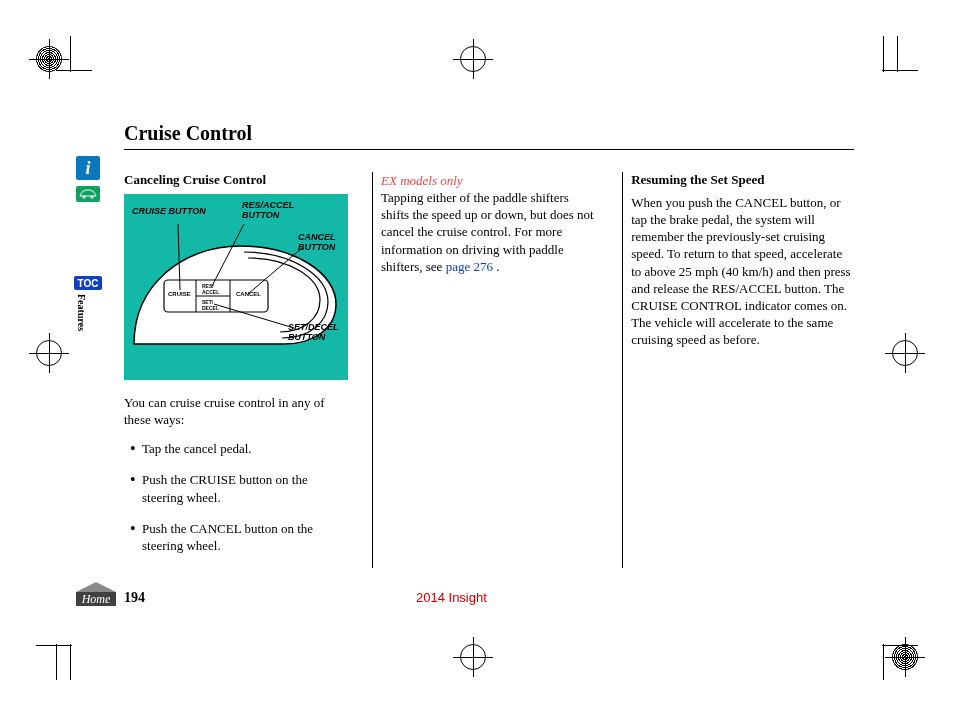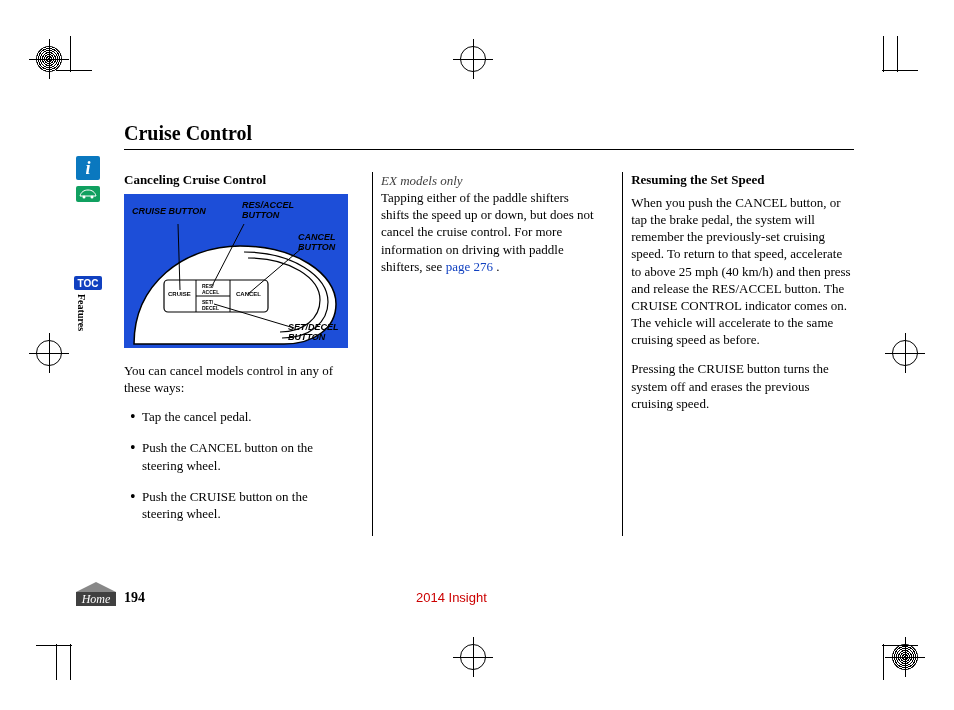--- a/index.html
+++ b/index.html
@@ -45,30 +45,30 @@
     padding-bottom: 4px;
     margin-bottom: 22px;
   }
   .cols { display: flex; gap: 16px; }
   .col { width: 240px; padding: 0 8px; }
   .col + .col { border-left: 1px solid #000; }
   .col1 { padding-left: 0; width: 240px; }
   .col2 { width: 246px; }
   .col3 { width: 244px; padding-right: 0; }
   .subhead { font-weight: bold; margin-bottom: 6px; }
-  .italic-red { font-style: italic; color: #404040; }
+  .italic-red { font-style: italic; color: #ef4444; }
   .link { color: #1040c0; }
   .para { margin-bottom: 12px; line-height: 1.32; }
   ul.bullets { list-style: none; margin-left: 6px; }
   ul.bullets li { position: relative; padding-left: 12px; margin-bottom: 14px; line-height: 1.32; }
   ul.bullets li::before { content: "•"; position: absolute; left: 0; font-size: 16px; line-height: 1; top: 1px; }
 
   .figure {
-    width: 224px; height: 154px;
-    background: #1d4ed8;
+    width: 224px; height: 186px;
+    background: #14b8a6;
     margin-bottom: 14px;
     position: relative;
     font-family: Arial, sans-serif;
     font-size: 9px; font-weight: bold; font-style: italic;
     color: #000;
   }
   .fig-label { position: absolute; }
   .fig-svg { position: absolute; left: 0; top: 0; }
 
   .side-widgets { position: absolute; left: 76px; top: 156px; width: 40px; }
@@ -194,39 +194,38 @@
         <div class="fig-label" style="left:8px; top:12px;">CRUISE BUTTON</div>
         <div class="fig-label" style="left:118px; top:6px; width:60px;">RES/ACCEL BUTTON</div>
         <div class="fig-label" style="left:174px; top:38px; width:50px;">CANCEL BUTTON</div>
         <div class="fig-label" style="left:164px; top:128px; width:60px;">SET/DECEL BUTTON</div>
         <div class="fig-label" style="left:44px; top:97px; font-size:6px; font-style:normal;">CRUISE</div>
         <div class="fig-label" style="left:78px; top:89px; font-size:5px; font-style:normal; width:24px;">RES/ ACCEL</div>
         <div class="fig-label" style="left:78px; top:105px; font-size:5px; font-style:normal; width:24px;">SET/ DECEL</div>
         <div class="fig-label" style="left:112px; top:97px; font-size:6px; font-style:normal;">CANCEL</div>
       </div>
 
-      <div class="para">You can cancel models control in any of these ways:</div>
+      <div class="para">You can cruise cruise control in any of these ways:</div>
       <ul class="bullets">
         <li>Tap the cancel pedal.</li>
+        <li>Push the CRUISE button on the steering wheel.</li>
         <li>Push the CANCEL button on the steering wheel.</li>
-        <li>Push the CRUISE button on the steering wheel.</li>
       </ul>
     </div>
 
     <div class="col col2">
       <div class="para">
         <span class="italic-red">EX models only</span><br>
         <span>Tapping either of the paddle shifters shifts the speed up or down, but does not cancel the cruise control. For more information on driving with paddle shifters, see </span><span class="link">page 276</span><span> .</span>
       </div>
     </div>
 
     <div class="col col3">
       <div class="subhead">Resuming the Set Speed</div>
       <div class="para">When you push the CANCEL button, or tap the brake pedal, the system will remember the previously-set cruising speed. To return to that speed, accelerate to above 25 mph (40 km/h) and then press and release the RES/ACCEL button. The CRUISE CONTROL indicator comes on. The vehicle will accelerate to the same cruising speed as before.</div>
-      <div class="para">Pressing the CRUISE button turns the system off and erases the previous cruising speed.</div>
     </div>
   </div>
 </div>
 
 <div class="footer">
   <div class="home-btn">
     <div class="home-roof"></div>
     <div class="home-body">Home</div>
   </div>
   <div class="page-num">194</div>

